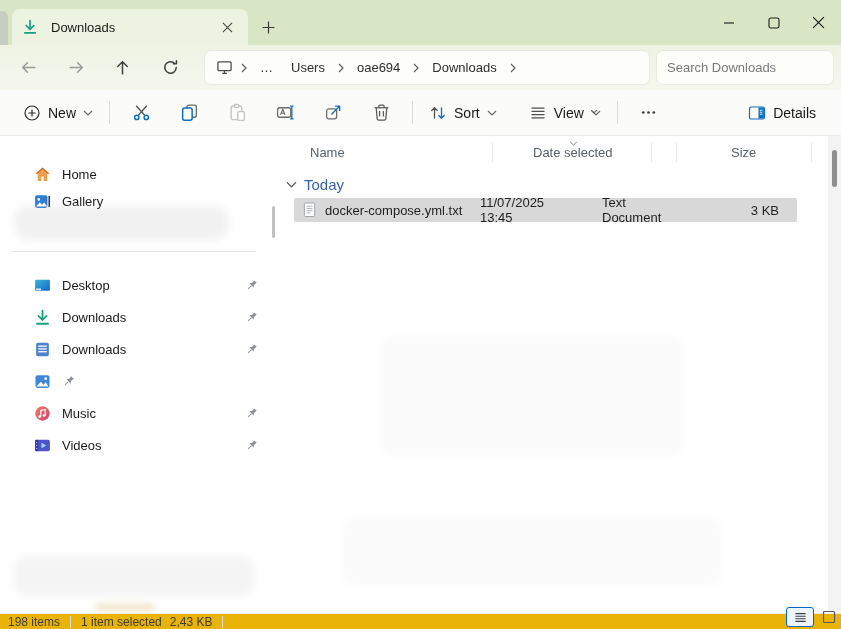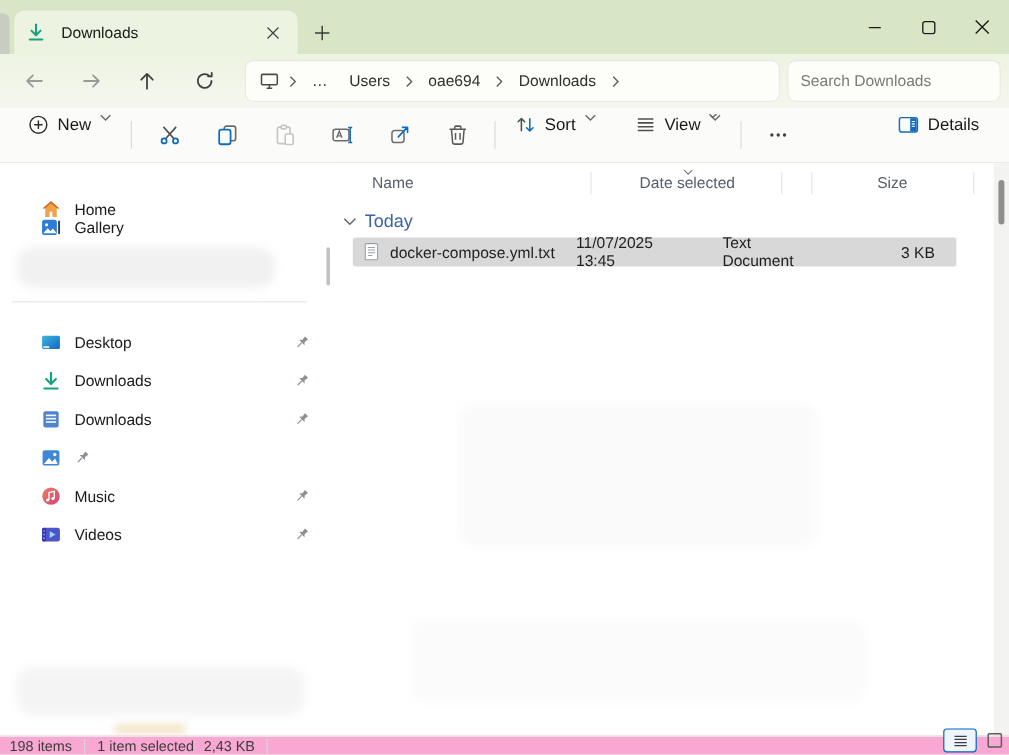--- a/index.html
+++ b/index.html
@@ -43,21 +43,21 @@
   }
   .searchbox input{
     border:none; outline:none; background:transparent; flex:1;
     font-family:"Liberation Sans",sans-serif; font-size:13px; color:#333;
   }
   .searchbox input::placeholder{ color:#7a7a7a; }
 
   
   .toolbar{ position:absolute; left:0; top:90px; width:841px; height:46px;
     background:#fbfbfa; border-bottom:1px solid #ebebe6; display:flex; align-items:center; }
-  .tbtn{ display:flex; gap:7px; height:36px; padding:0 9px; border-radius:5px; }
+  .tbtn{ display:flex; align-items:center; gap:7px; height:36px; padding:0 9px; border-radius:5px; }
   .tbtn .lbl{ font-size:14px; color:#191919; }
   .tb-new{ margin-left:14px; }
   .tb-divider{ width:1px; height:23px; background:#dcdcd7; margin:0 7px; }
   .tb-icon{ width:36px; height:36px; display:flex; align-items:center; justify-content:center; border-radius:5px; margin:0 6px; }
   .tb-details{ position:absolute; right:16px; top:5px; }
 
   
   .bodyarea{ position:absolute; left:0; top:136px; width:841px; height:477px; background:#fff; }
 
   
@@ -91,21 +91,21 @@
   .frow .c-name{ width:174px; display:flex; align-items:center; gap:9px; padding-left:9px; }
   .frow .c-date{ width:110px; padding-left:12px; }
   .frow .c-type{ width:108px; padding-left:24px; }
   .frow .c-size{ width:102px; text-align:right; padding-right:9px; }
 
   
   .vscroll{ position:absolute; left:828px; top:0; width:13px; height:477px; background:#f3f3f1; }
   .vscroll .thumb{ position:absolute; left:4px; top:14px; width:5px; height:37px; background:#8f8f8f; border-radius:3px; }
 
   
-  .statusbar{ position:absolute; left:0; top:613px; width:841px; height:16px; background:#f9a8d4;
+  .statusbar{ position:absolute; left:0; top:613px; width:841px; height:16px; background:#eab308;
     border-top:1px solid #ececea; display:flex; align-items:center; font-size:12px; color:#3c3c3c; }
   .statusbar .sep{ width:1px; height:12px; background:#d8d8d6; margin:0 10px; }
   .st-count{ margin-left:8px; }
   .st-size{ margin-left:8px; }
 
   .viewtoggle{ position:absolute; display:flex; align-items:center; justify-content:center; }
   .vt-details{ left:786px; top:607px; width:28px; height:20px; border:1px solid #0067c0; border-radius:3px; background:#eef5fc; }
   .vt-icons{ left:818px; top:607px; width:22px; height:20px; border-radius:3px; }
 </style>
 </head>
@@ -318,21 +318,21 @@
   <div class="bodyarea">
 
     <div class="sidebar">
       <div class="side-item" style="top:24px">
         <svg width="17" height="17" viewBox="0 0 16 16">
             <path d="M8 1.8L1.8 7h1.7v7h3.4v-4.2h2.2V14h3.4V7h1.7z" fill="#f0a24b"></path>
             <path d="M8 1.5L1.3 7.2h1.9L8 3.1l4.8 4.1h1.9z" fill="#cf6b22"></path>
           </svg>
         <span class="lbl">Home</span>
       </div>
-      <div class="side-item" style="top:39px">
+      <div class="side-item" style="top:51px">
         <svg width="17" height="17" viewBox="0 0 16 16">
             <rect x="1" y="2" width="11.6" height="12" rx="2" fill="#2c7cd8"></rect>
             <circle cx="4.5" cy="6" r="1.2" fill="#fff"></circle>
             <path d="M2 12.6l3.4-3.9 2.2 2.3 1.9-2.1 3 3.7z" fill="#fff"></path>
             <rect x="13.6" y="2.6" width="1.5" height="10.8" rx=".75" fill="#2e3d52"></rect>
           </svg>
         <span class="lbl">Gallery</span>
       </div>
 
       <div class="smudge" style="left:14px; top:70px; width:215px; height:34px; background:rgba(176,176,176,0.18);"></div>

